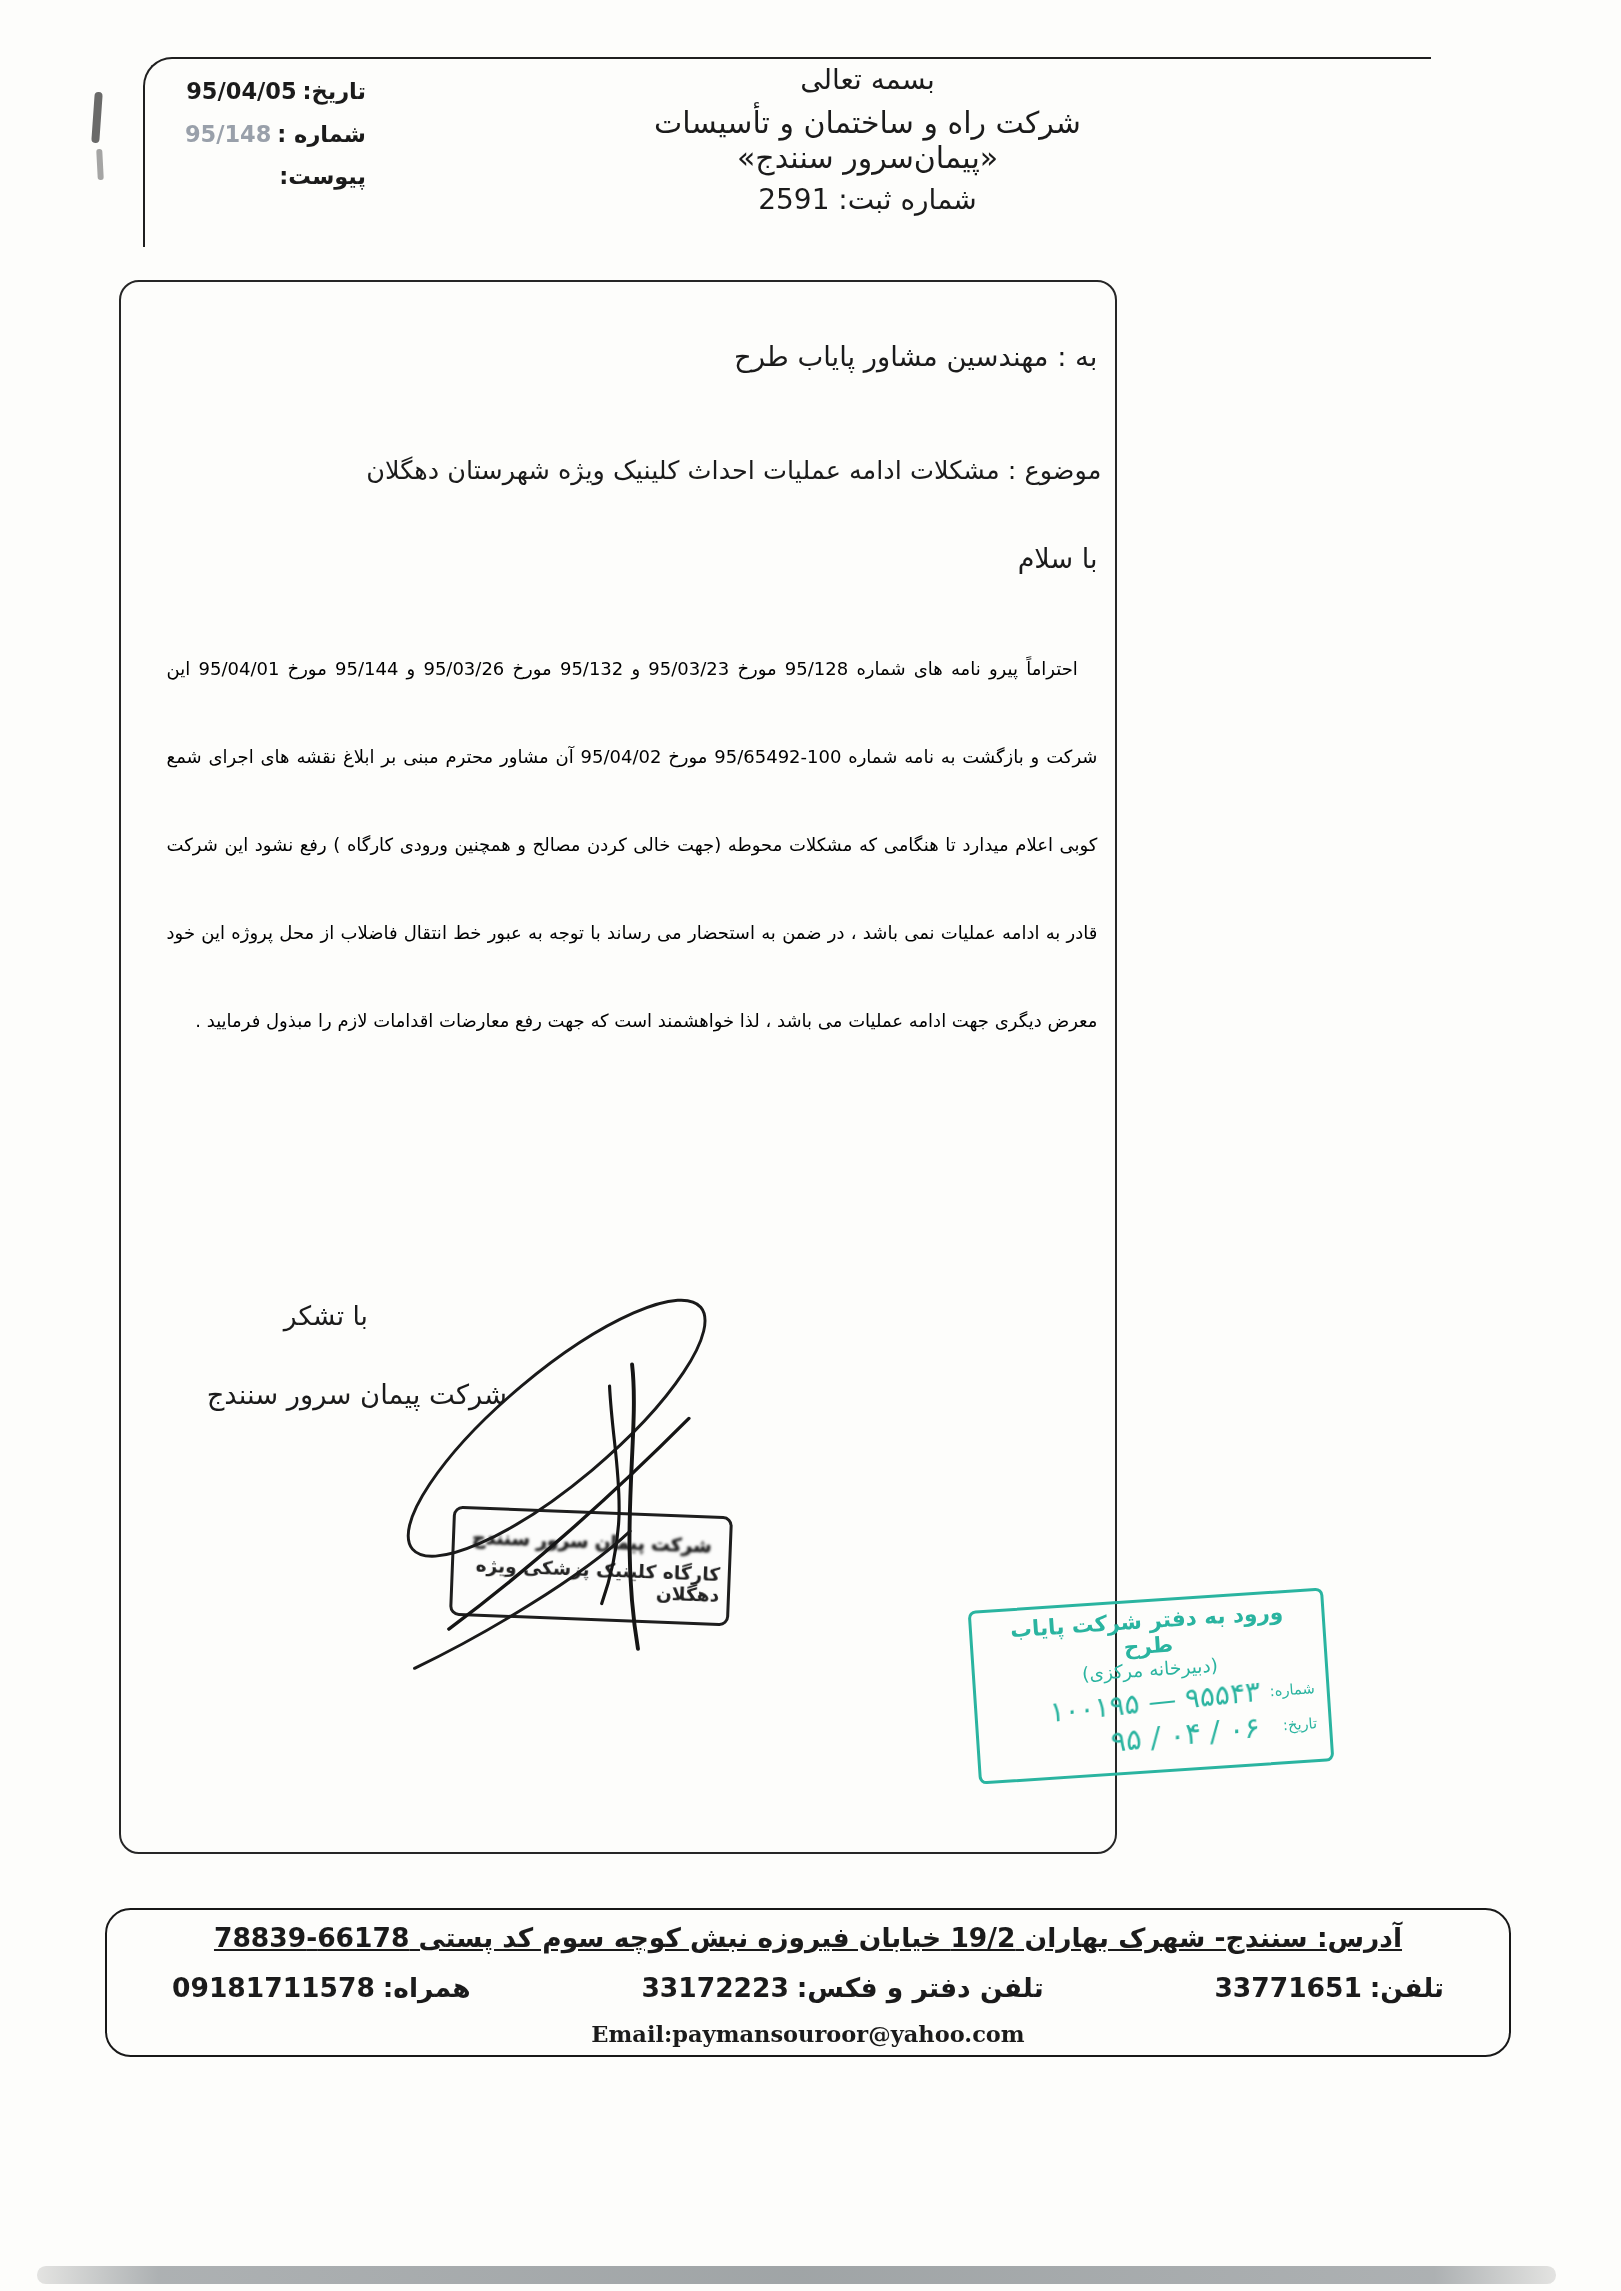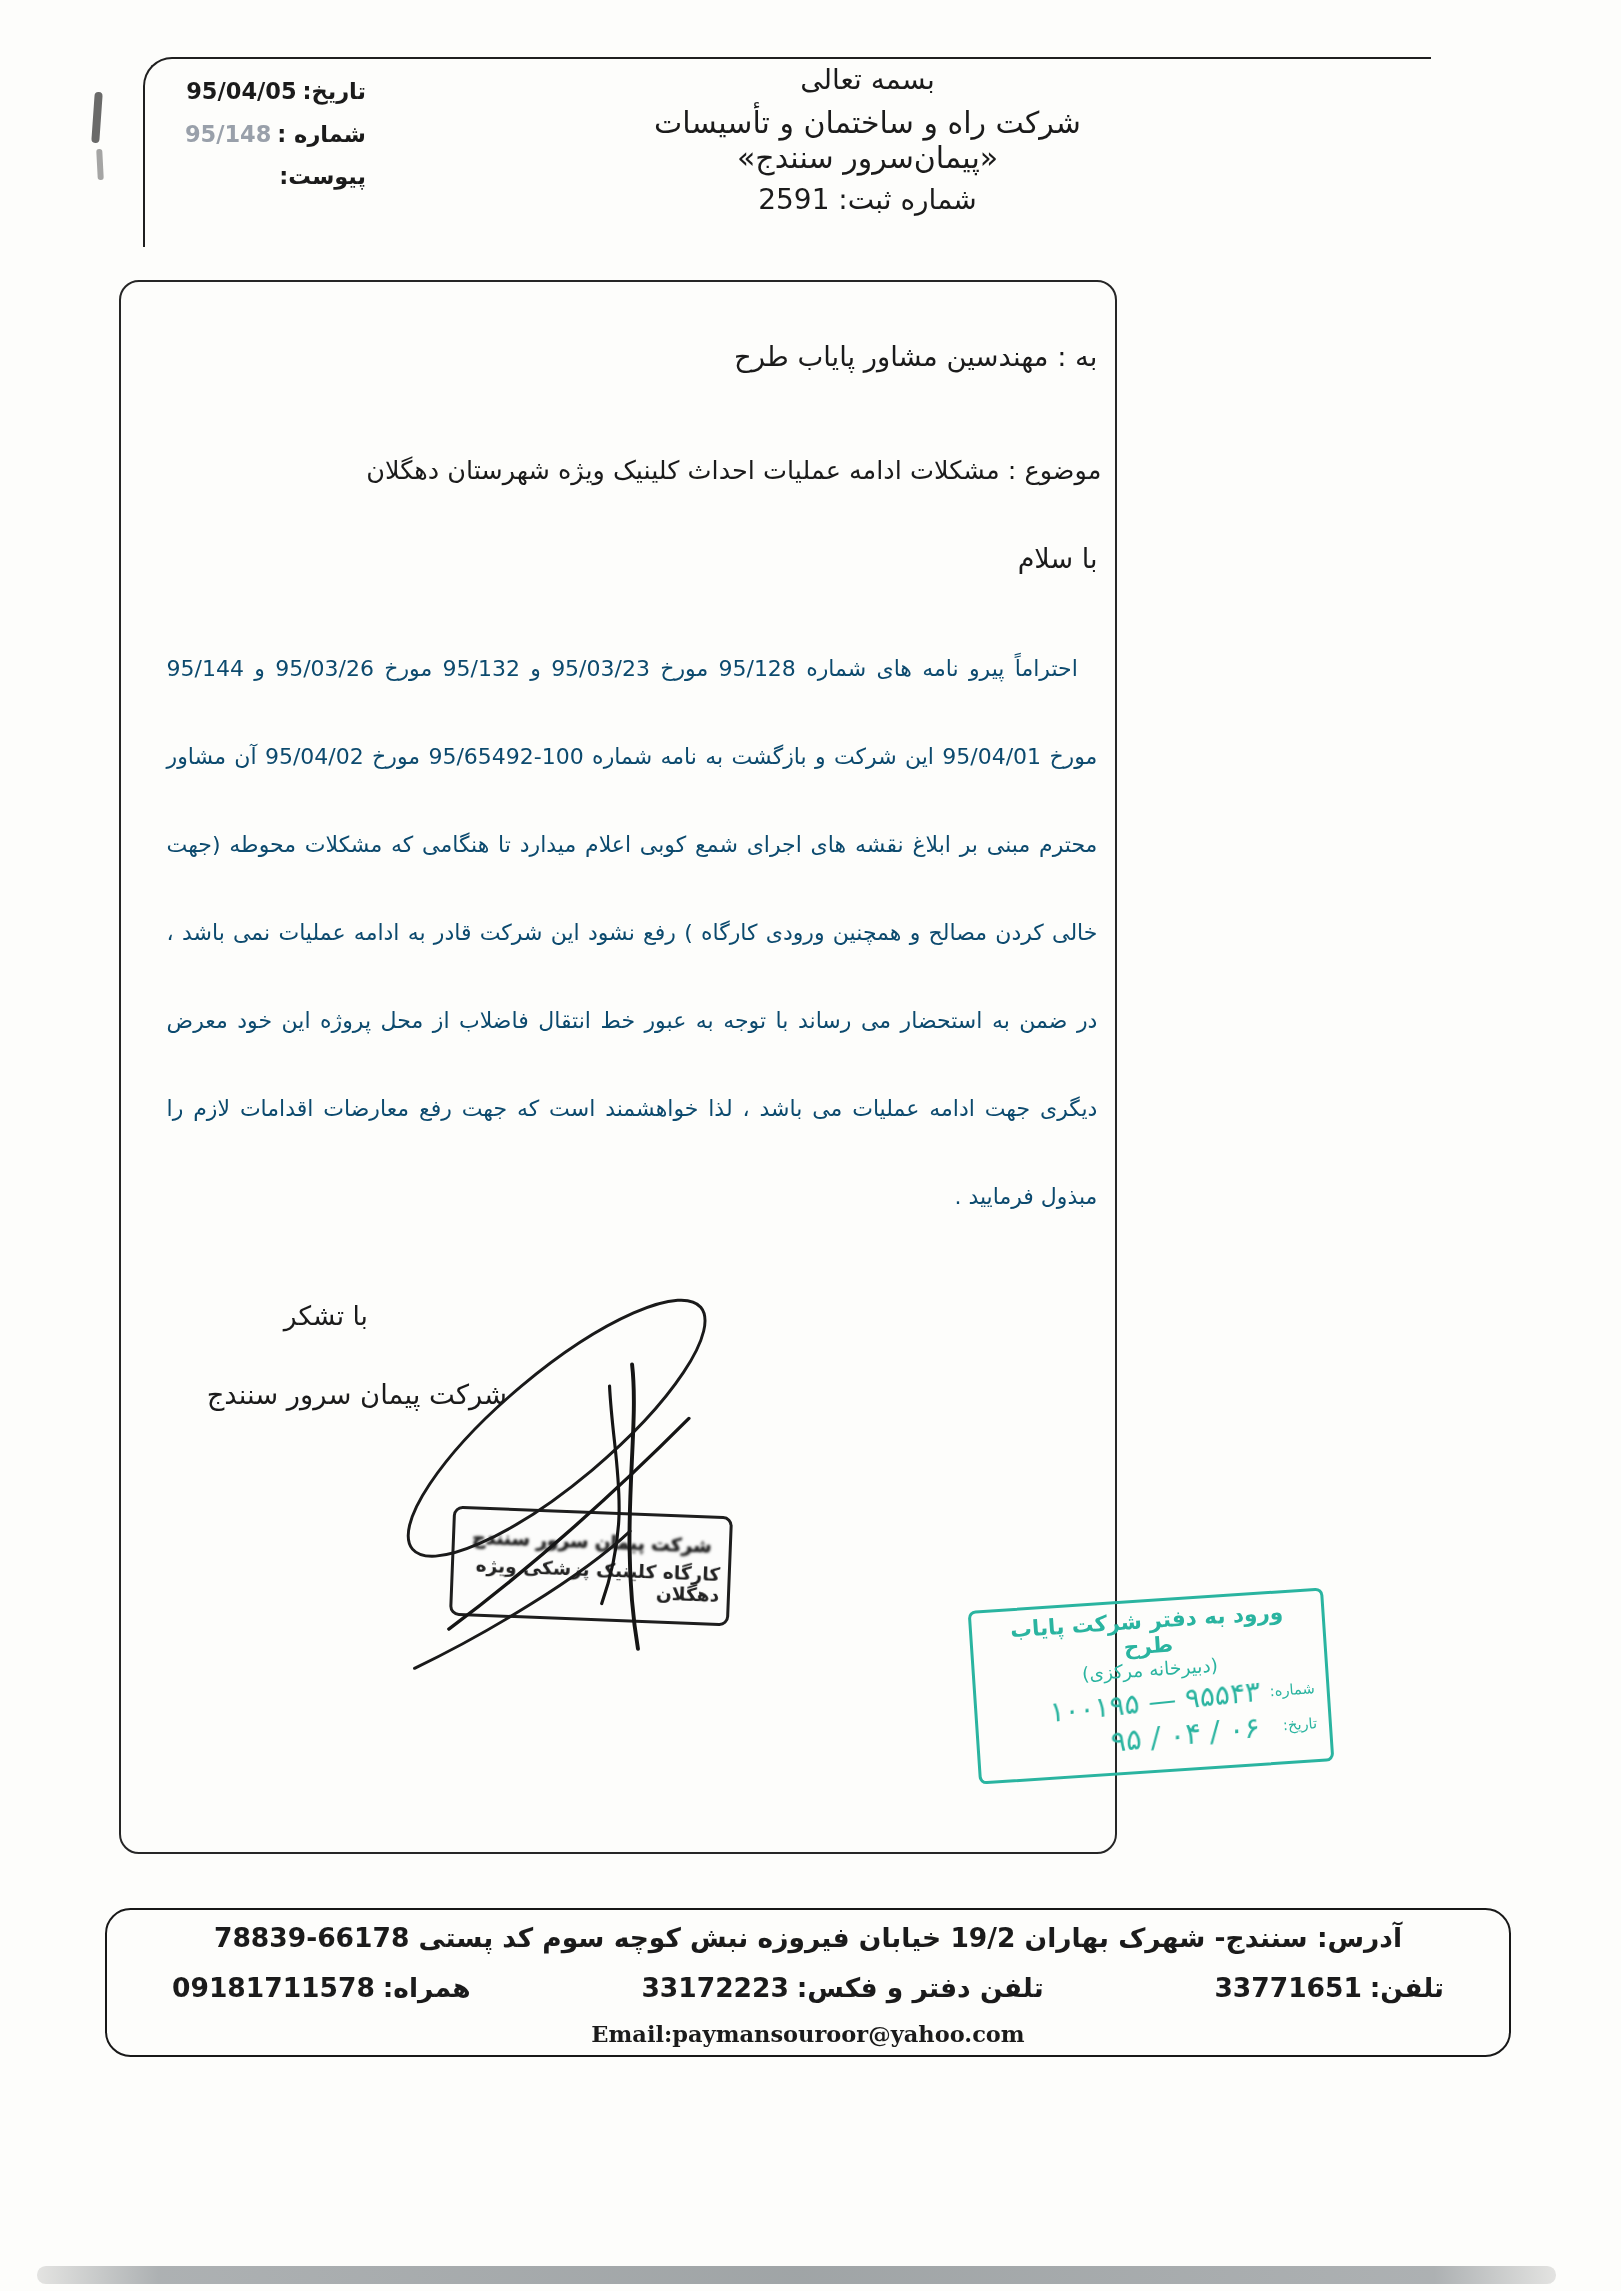--- a/index.html
+++ b/index.html
@@ -33,22 +33,22 @@
   
   .letter-frame {
     position:absolute; left:119px; top:280px; width:998px; height:1574px;
     border:2px solid #262626; border-radius:20px; direction:rtl;
   }
   .to-line      { position:absolute; top:59px;  right:17.6px; font-size:27.4px; }
   .subject-line { position:absolute; top:173px; right:13.7px; font-size:25.5px; }
   .salutation   { position:absolute; top:261px; right:17.6px; font-size:27px; }
   .body-par {
     position:absolute; top:343px; right:17.6px; left:21.6px;
-    font-size:22px; line-height:88px; text-align:justify; text-indent:19.6px;
-    color:#0c4a6e;
+    font-size:18px; line-height:88px; text-align:justify; text-indent:19.6px;
+    color:#000000;
     margin-left:24px;
   }
   .closing { position:absolute; top:1018px; right:747px; font-size:26.5px; }
   .signer  { position:absolute; top:1097px; right:608px; font-size:27.4px; letter-spacing:1px; }
 
   
   .signature-svg { position:absolute; top:1010px; left:265px; width:353px; height:392px; z-index:5; }
 
   
   .company-stamp {
@@ -79,21 +79,21 @@
   }
   .entry-stamp .row-date .s-hand { font-size:29px; margin-right:13.7px; }
 
   
   .footer-frame {
     position:absolute; left:105px; top:1908px; width:1406px; height:149px;
     border:2.9px solid #181818; border-radius:25.5px; direction:rtl;
     display:flex; flex-direction:column; justify-content:space-between;
     padding:11.8px 65px 7.8px; font-weight:bold;
   }
-  .addr   { text-align:center; font-size:26.5px; }
+  .addr   { text-align:center; font-size:26.5px;text-decoration:underline; }
   .phones { display:flex; justify-content:space-between; font-size:26.5px; }
   .phones .pair { white-space:nowrap; }
   .phones .lbl  { margin-left:7.8px; }
   .email-line {
     text-align:center; direction:ltr; font-size:22.5px;
     font-family:"DejaVu Serif", serif; font-weight:bold;
   }
 
   
   .artifact-a { position:absolute; left:93px;  top:92px;  width:7.8px;  height:51px; background:#454545; border-radius:3.9px; transform:rotate(4deg); opacity:.8; }

